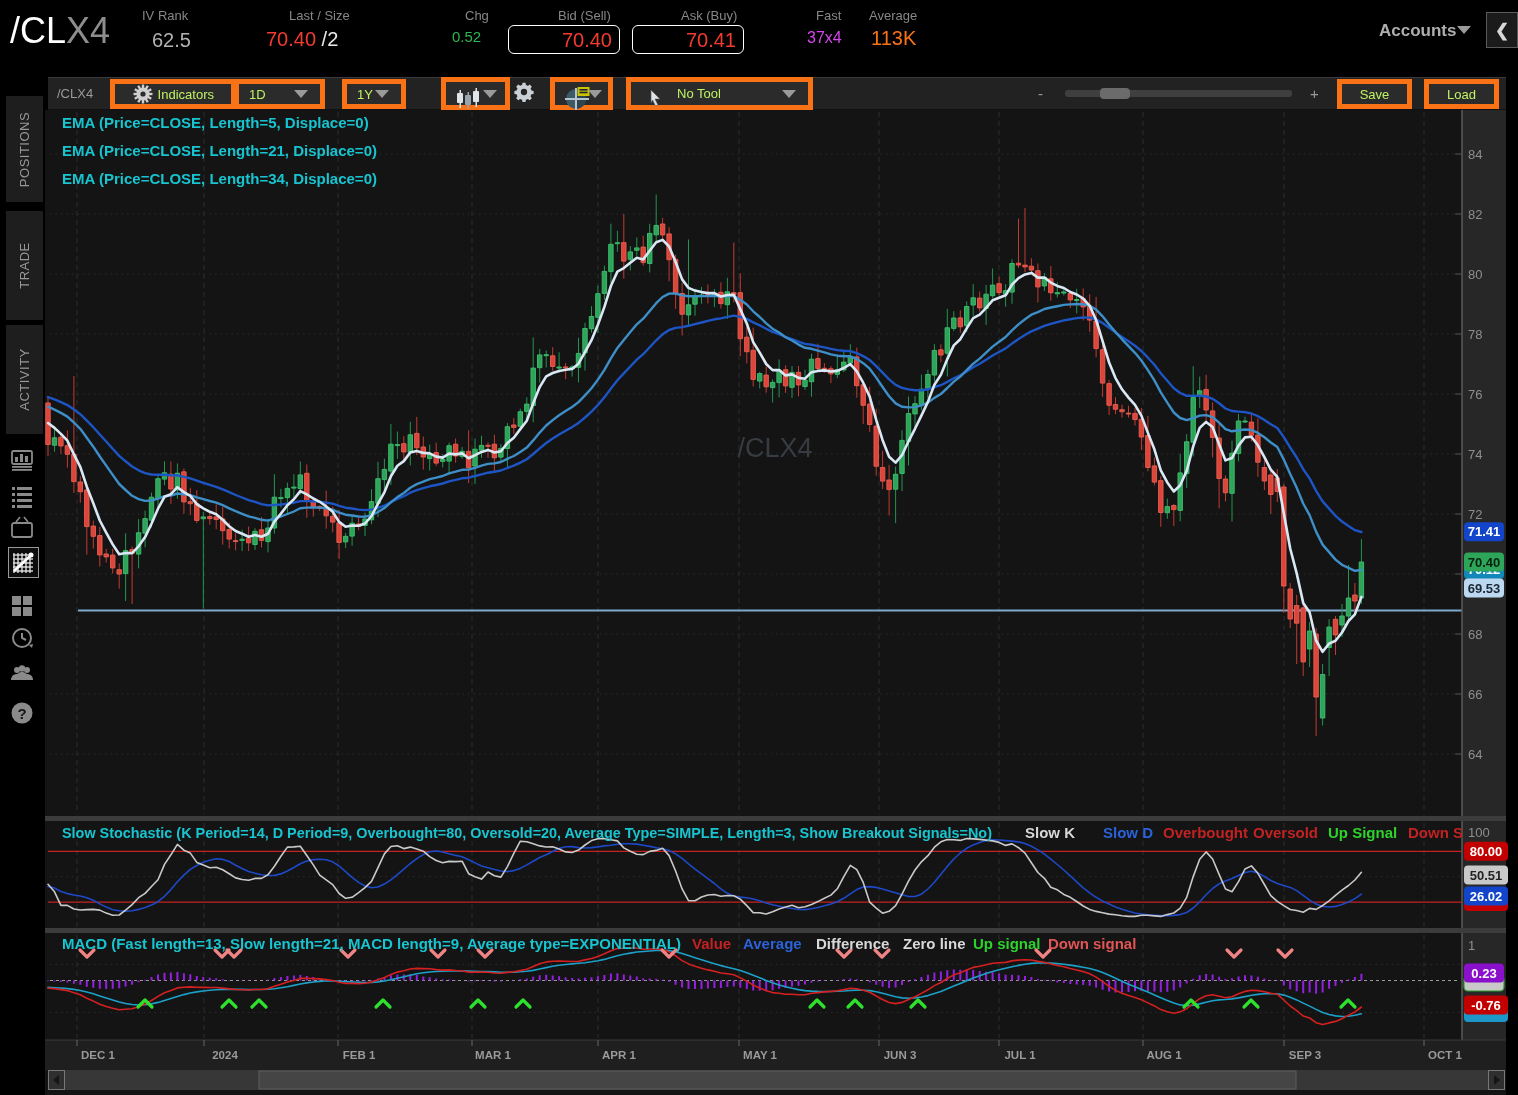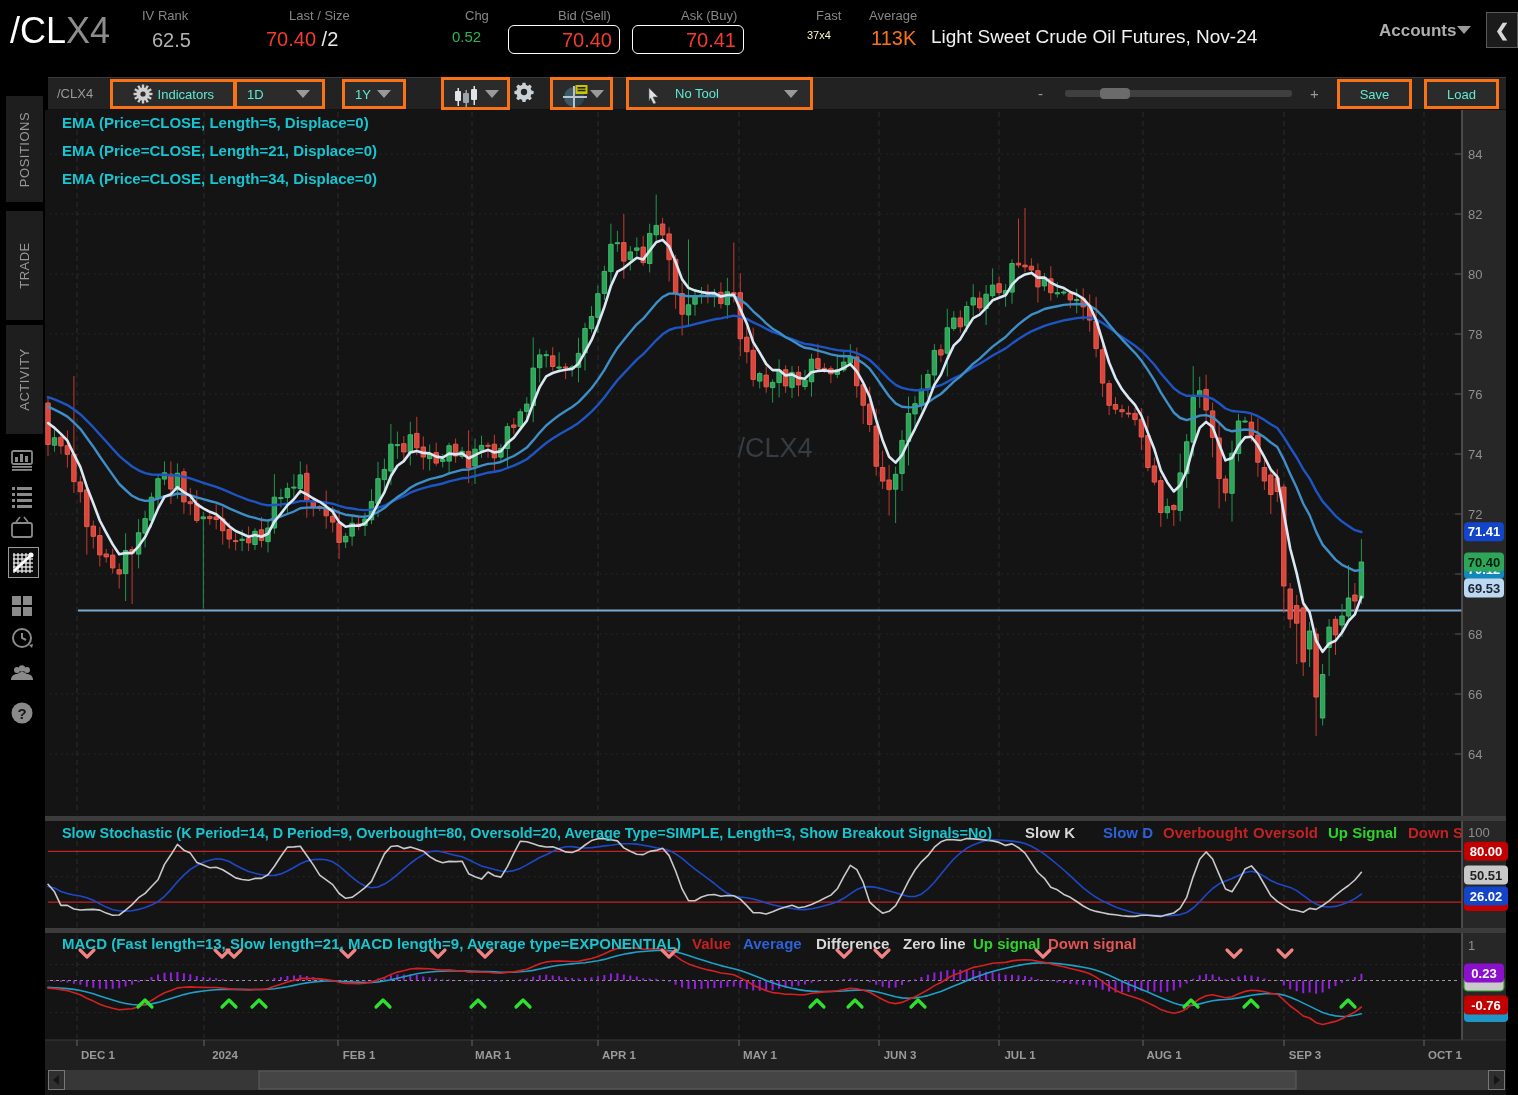--- a/index.html
+++ b/index.html
@@ -1,44 +1,43 @@
 <!DOCTYPE html>
 <html><head><meta charset="utf-8"><style>
 *{margin:0;padding:0;box-sizing:border-box}
 html,body{width:1518px;height:1095px;background:#000;font-family:"Liberation Sans",sans-serif;overflow:hidden}
 #page{position:relative;width:1518px;height:1095px}
 .abs{position:absolute}
 .hlab{color:#878787;font-size:13px}
 .hval{color:#b2b2b2;font-size:20px}
 .box{border:1px solid #fff;border-radius:6px;height:29px;position:absolute}
-.tbtn{position:absolute;border:3px solid #f97316;background:#2b2b2b;color:#5eead4;font-size:13px;display:flex;align-items:center;justify-content:center}
+.tbtn{position:absolute;border:5px solid #f97316;background:#2b2b2b;color:#bef264;font-size:13px;display:flex;align-items:center;justify-content:center}
 .tri{width:0;height:0;border-left:7px solid transparent;border-right:7px solid transparent;border-top:8px solid #9a9a9a;display:inline-block}
 .vtab{position:absolute;left:6px;width:37px;background:#1e1e1e;border-top:1px solid #000;color:#989898;font-size:13px;display:flex;align-items:center;justify-content:center}
 .vtab span{transform:rotate(-90deg);white-space:nowrap;letter-spacing:.5px}
 </style></head><body>
 <div id="page">
 
 <div class="abs" style="left:10px;top:10px;font-size:36px;color:#fff">/CL<span style="color:#8d8d8d">X4</span></div>
 <div class="abs hlab" style="left:142px;top:8px;width:100px">IV Rank</div>
 <div class="abs hval" style="left:152px;top:29px">62.5</div>
 <div class="abs hlab" style="left:289px;top:8px">Last / Size</div>
 <div class="abs" style="left:266px;top:28px;font-size:20px;color:#f33b2f">70.40<span style="color:#e8e8e8"> /2</span></div>
 <div class="abs hlab" style="left:465px;top:8px">Chg</div>
 <div class="abs" style="left:452px;top:28px;font-size:15px;color:#2eb64e">0.52</div>
 <div class="abs hlab" style="left:558px;top:8px">Bid (Sell)</div>
 <div class="box" style="left:508px;top:25px;width:112px"></div>
 <div class="abs" style="left:508px;top:29px;width:104px;text-align:right;font-size:20px;color:#f33b2f">70.40</div>
 <div class="abs hlab" style="left:681px;top:8px">Ask (Buy)</div>
 <div class="box" style="left:632px;top:25px;width:112px"></div>
 <div class="abs" style="left:632px;top:29px;width:104px;text-align:right;font-size:20px;color:#f33b2f">70.41</div>
 <div class="abs hlab" style="left:816px;top:8px">Fast</div>
-<div class="abs" style="left:807px;top:29px;font-size:11px;color:#fef9c3">37x4</div>
+<div class="abs" style="left:807px;top:29px;font-size:16px;color:#d946ef">37x4</div>
 <div class="abs hlab" style="left:869px;top:8px">Average</div>
 <div class="abs" style="left:871px;top:27px;font-size:20px;color:#f97316">113K</div>
-<div class="abs" style="left:931px;top:26px;font-size:19px;color:#f2f2f2">Light Sweet Crude Oil Futures, Nov-24</div>
 <div class="abs" style="left:1379px;top:21px;font-size:17px;font-weight:bold;color:#aeaeae">Accounts</div>
 <div class="abs tri" style="left:1457px;top:26px"></div>
 <div class="abs" style="left:1486px;top:12px;width:32px;height:36px;border:1px solid #5a5a5a;background:#1b1b1b"></div>
 <div class="abs" style="left:1495px;top:20px;font-size:17px;color:#d8d8d8;font-weight:bold">❮</div>
 
 <div class="abs" style="left:48px;top:77px;width:1458px;height:33px;background:#222;border-top:1px solid #3a3a3a;border-bottom:1px solid #111"></div>
 <div class="abs" style="left:57px;top:86px;font-size:13px;color:#9a9a9a">/CLX4</div>
 <div class="tbtn" style="left:110px;top:79px;width:126px;height:30px"><svg width="22" height="22" viewBox="0 0 22 22">
         <circle cx="11" cy="11" r="6.5" fill="#cfcfcf"></circle>
         <g stroke="#cfcfcf" stroke-width="2.4">

